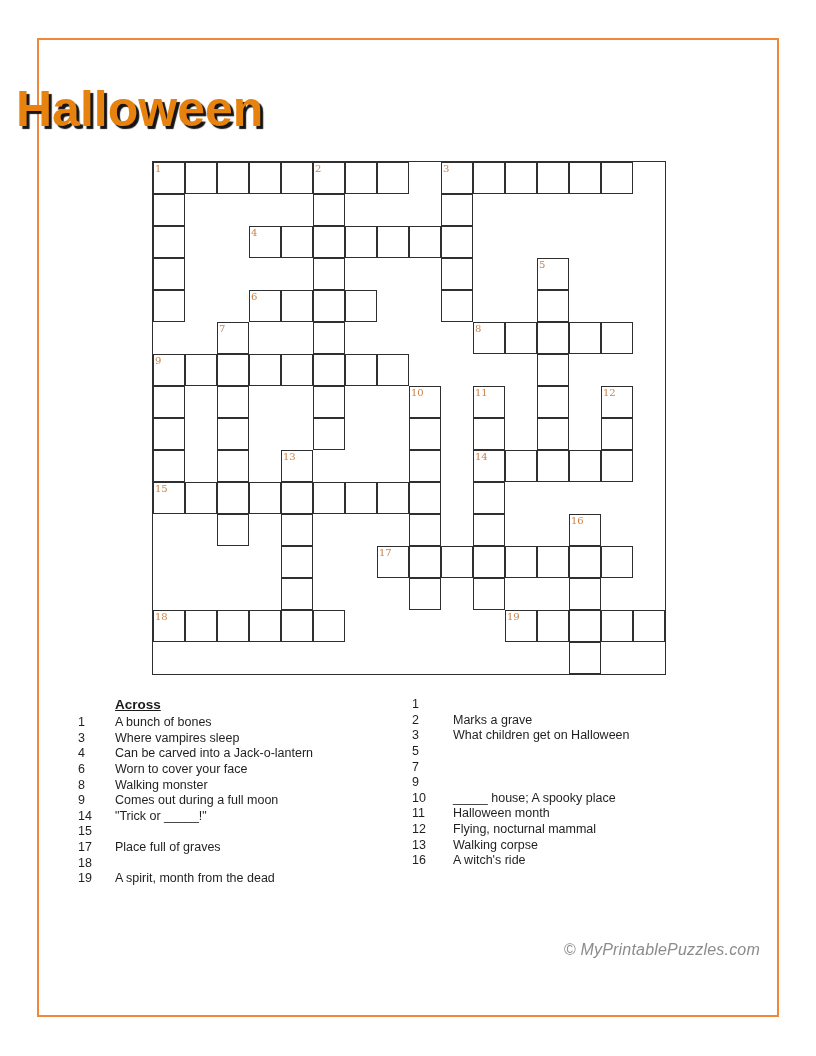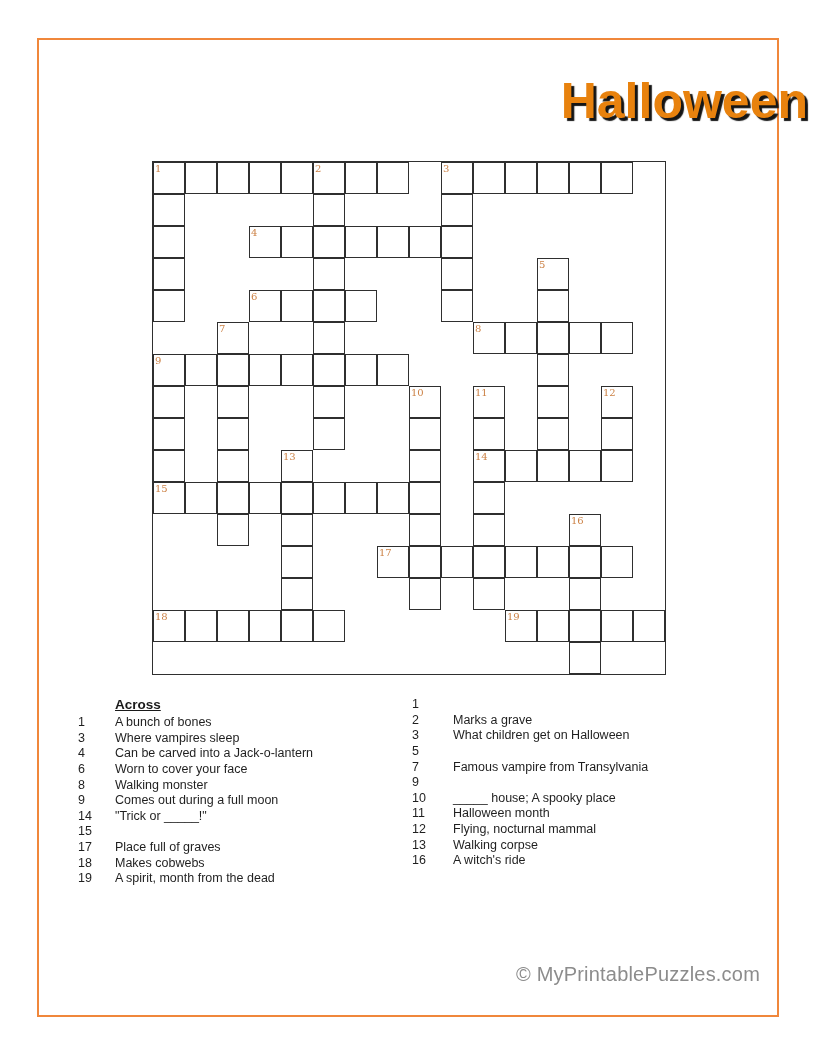--- a/index.html
+++ b/index.html
@@ -5,21 +5,21 @@
   html,body{margin:0;padding:0;background:#fff;}
   .page{
     position:relative;width:816px;height:1056px;background:#ffffff;overflow:hidden;
     font-family:"Liberation Sans", sans-serif;
   }
   .page-border{
     position:absolute;left:37px;top:38px;width:738px;height:975px;
     border:2px solid var(--border-orange,#f0873b);
   }
   .title{
-    position:absolute;left:0;right:0;top:64px;margin:8px;text-align:right;
+    position:absolute;left:0;right:0;top:64px;margin:16px;text-align:left;
     font-size:50px;font-weight:bold;letter-spacing:0px;
     color:var(--title-orange,#e8820e);
     text-shadow:3px 3px 1px var(--title-shadow,#151515);
   }
   .grid{position:absolute;left:153px;top:162px;width:512px;height:512px;}
   .grid-outline{
     position:absolute;left:-1px;top:-1px;width:512px;height:512px;
     border:1px solid var(--line,#2f2f2f);
   }
   .cell{
@@ -38,21 +38,21 @@
     text-decoration:underline;
   }
   .across .clues-header{margin-left:37px;}
   .down .clues-header{margin-left:41px;}
   .clue-row{display:flex;height:15.63px;line-height:15.63px;font-size:12.5px;color:#1f1f1f;}
   .clue-row .num{flex:0 0 auto;}
   .across .num{width:37px;}
   .down .num{width:41px;}
   .clue-row .txt{flex:1 1 auto;white-space:nowrap;}
   .copyright{
-    position:absolute;right:56px;top:963px;font-size:20px;color:#8c8c8c;letter-spacing:0.2px;
+    position:absolute;right:56px;top:941px;font-size:16px;color:#8c8c8c;letter-spacing:0.2px;font-style:italic;
   }
 </style>
 </head>
 <body>
 
 <div class="page">
   <div class="page-border"></div>
 
   <h1 class="title">Halloween</h1>
 
@@ -227,21 +227,20 @@
         </div>
         <div class="clue-row">
           <span class="num">15</span>
         </div>
         <div class="clue-row">
           <span class="num">17</span>
           <span class="txt">Place full of graves</span>
         </div>
         <div class="clue-row">
           <span class="num">18</span>
-          <span class="txt">Makes cobwebs</span>
         </div>
         <div class="clue-row">
           <span class="num">19</span>
           <span class="txt">A spirit, month from the dead</span>
         </div>
       </div>
   </div>
 
   <div class="clues-col down">
     <div id="down-list">
@@ -254,21 +253,20 @@
         </div>
         <div class="clue-row">
           <span class="num">3</span>
           <span class="txt">What children get on Halloween</span>
         </div>
         <div class="clue-row">
           <span class="num">5</span>
         </div>
         <div class="clue-row">
           <span class="num">7</span>
-          <span class="txt">Famous vampire from Transylvania</span>
         </div>
         <div class="clue-row">
           <span class="num">9</span>
         </div>
         <div class="clue-row">
           <span class="num">10</span>
           <span class="txt">_____ house; A spooky place</span>
         </div>
         <div class="clue-row">
           <span class="num">11</span>

